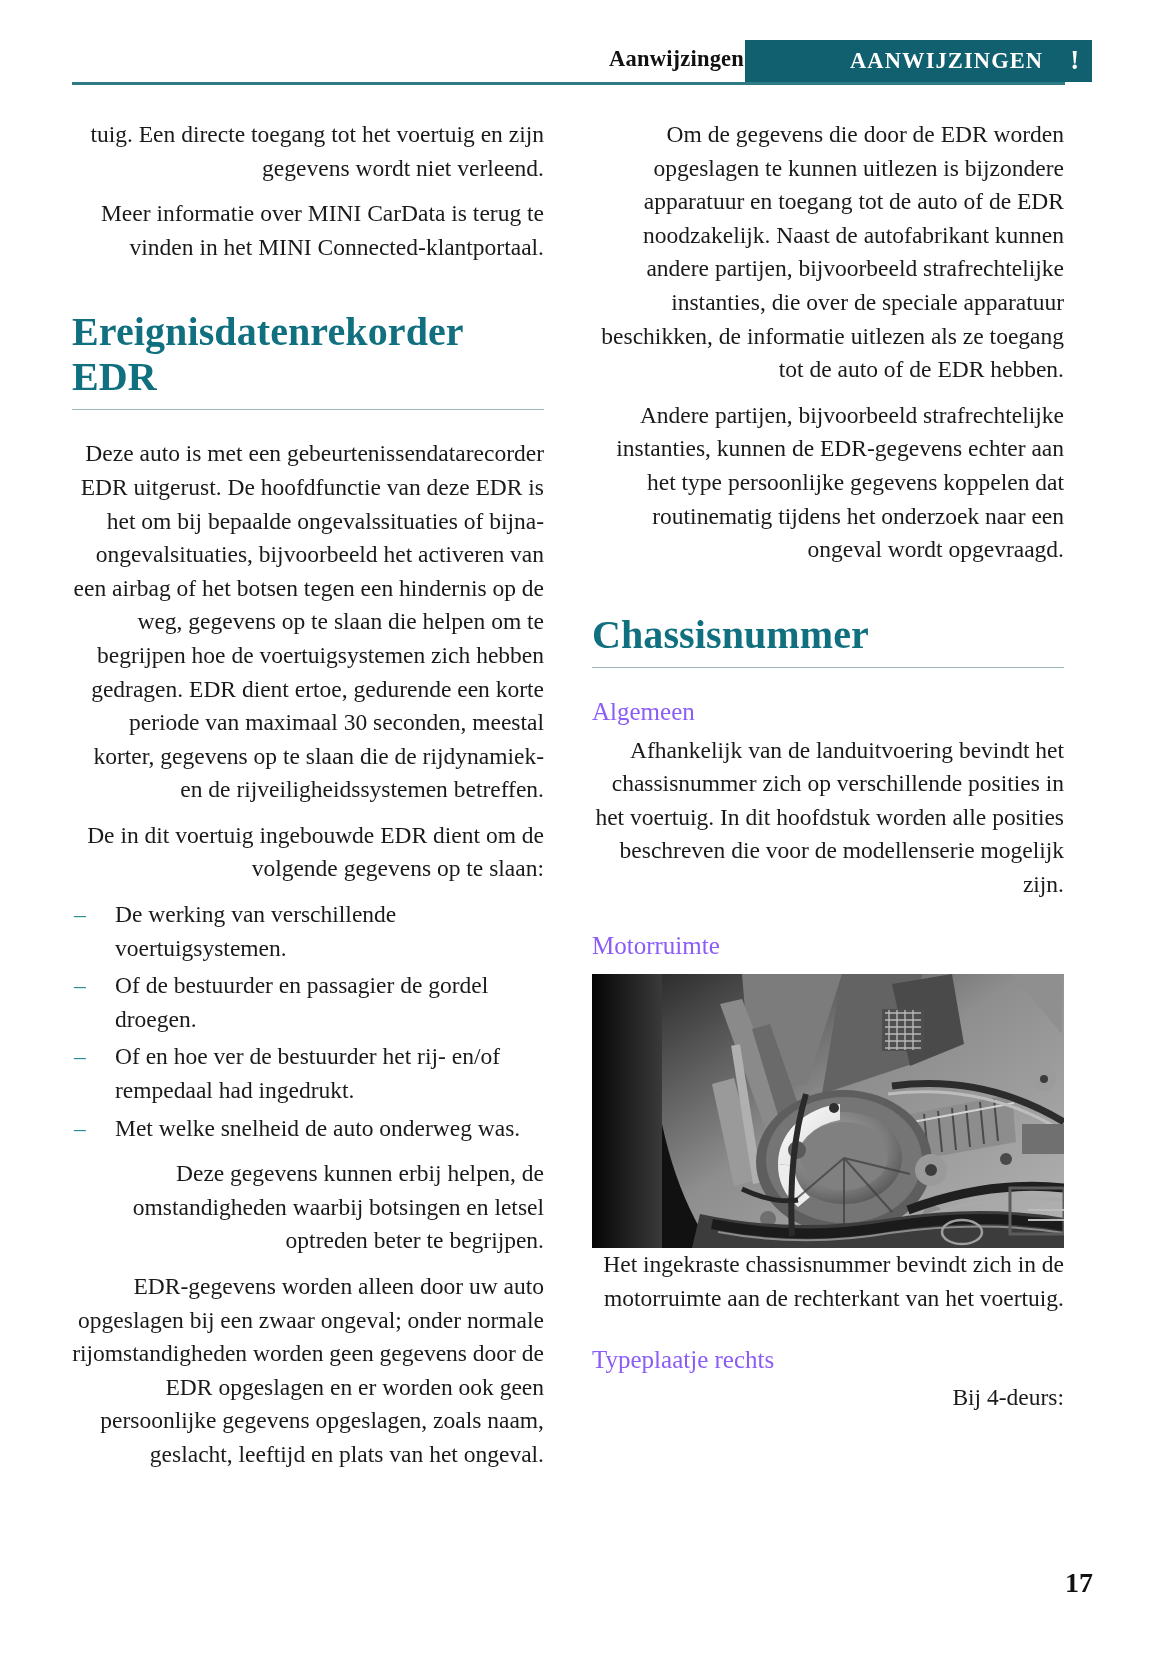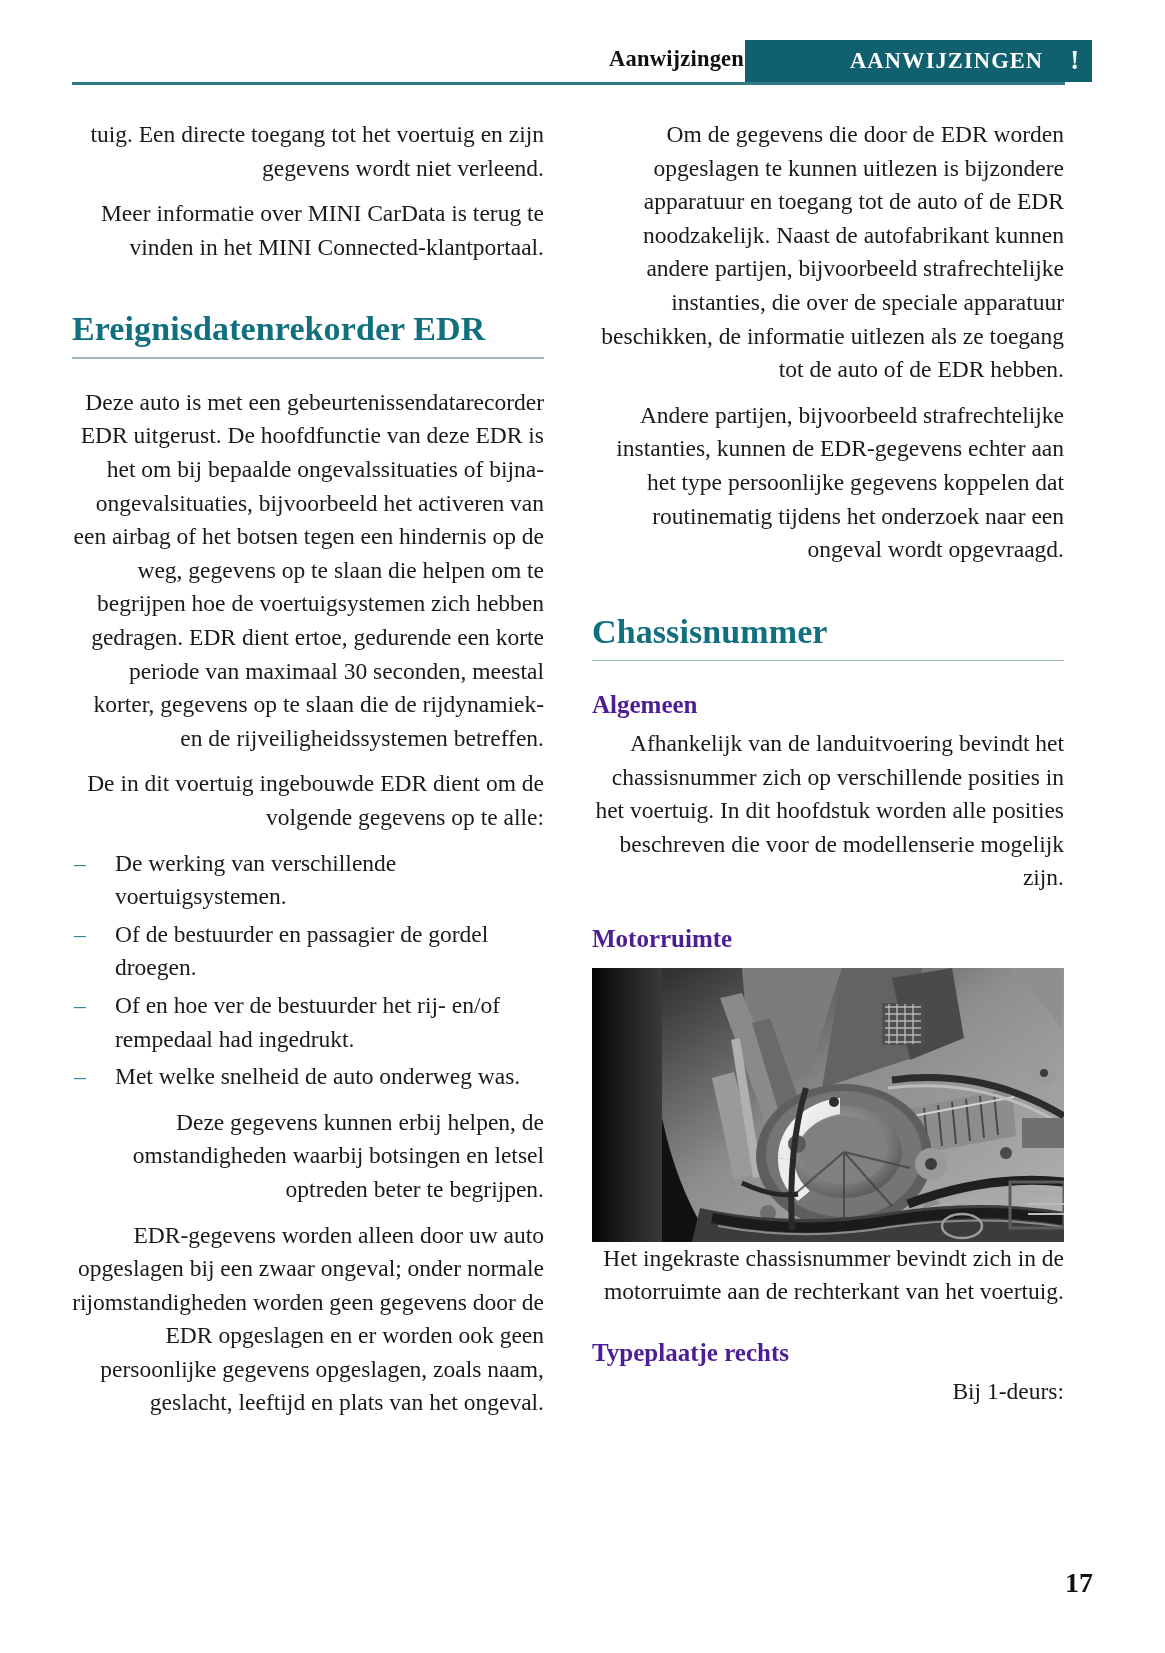--- a/index.html
+++ b/index.html
@@ -86,38 +86,38 @@
     font-size: 23.5px;
     line-height: 33.6px;
     text-align: right;
     color: #1a1a1a;
   }
   p.body-text:last-child { margin-bottom: 0; }
 
   
   .h1-section {
     margin: 46px 0 0 0;
-    font-size: 34px;
+    font-size: 40px;
     font-weight: bold;
     color: #10707f;
     line-height: 1.12;
     letter-spacing: 0.1px;
   }
   .h1-rule {
     margin-top: 9px;
     margin-bottom: 27px;
     width: 472px;
     height: 1.4px;
     background: #9fb6bb;
   }
   .h2-section {
     margin: 30px 0 7px 0;
     font-size: 25px;
-    font-weight: bold;
-    color: #4c1d95;
+    font-weight: normal;
+    color: #8b5cf6;
     line-height: 1.15;
   }
 
   
   ul.dash-list {
     list-style: none;
     margin: 4px 0 12px 0;
     padding: 0;
   }
   ul.dash-list li {
@@ -176,21 +176,21 @@
 
 <div class="column col-left">
 
   <p class="body-text">tuig. Een directe toegang tot het voertuig en zijn gegevens wordt niet verleend.</p>
   <p class="body-text">Meer informatie over MINI CarData is terug te vinden in het MINI  Connected-klantportaal.</p>
 
   <div class="h1-section">Ereignisdatenrekorder EDR</div>
   <div class="h1-rule"></div>
 
   <p class="body-text">Deze auto is met een gebeurtenissendatarecorder EDR uitgerust. De hoofdfunctie van deze EDR is het om bij bepaalde ongevalssituaties of bijna-ongevalsituaties, bijvoorbeeld het activeren van een airbag of het botsen tegen een hindernis op de weg, gegevens op te slaan die helpen om te begrijpen hoe de voertuigsystemen zich hebben gedragen. EDR dient ertoe, gedurende een korte periode van maximaal 30  seconden, meestal korter, gegevens op te slaan die de rijdynamiek- en de rijveiligheidssystemen betreffen.</p>
-  <p class="body-text">De in dit voertuig ingebouwde EDR dient om de volgende gegevens op te alle:</p>
+  <p class="body-text">De in dit voertuig ingebouwde EDR dient om de volgende gegevens op te slaan:</p>
 
   <ul class="dash-list">
     <li>
       <span class="dash">–</span>
       <span>De werking van verschillende voertuigsystemen.</span>
     </li>
     <li>
       <span class="dash">–</span>
       <span>Of de bestuurder en passagier de gordel droegen.</span>
     </li>
@@ -337,17 +337,17 @@
       </g>
 
       <path d="M214 120 Q196 180 200 262" stroke="#2a2a2a" stroke-width="6" fill="none"></path>
       <path d="M150 215 Q182 230 206 226" stroke="#252525" stroke-width="5" fill="none"></path>
     </svg>
   </div>
 
   <p class="body-text figure-caption">Het ingekraste chassisnummer bevindt zich in de motorruimte aan de rechterkant van het voertuig.</p>
 
   <div class="h2-section">Typeplaatje rechts</div>
-  <p class="body-text">Bij 1-deurs:</p>
+  <p class="body-text">Bij 4-deurs:</p>
 
 </div>
 
 <div class="page-number">17</div>
 
 </body></html>

